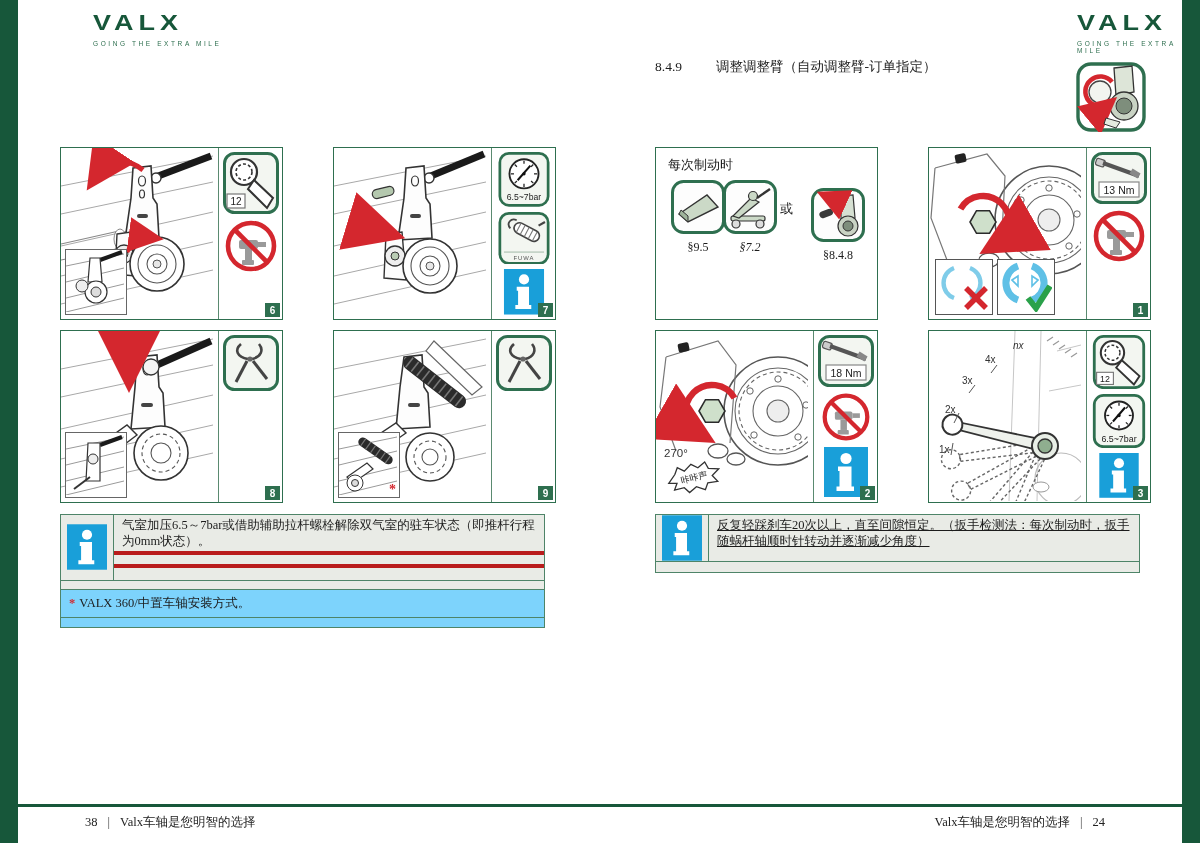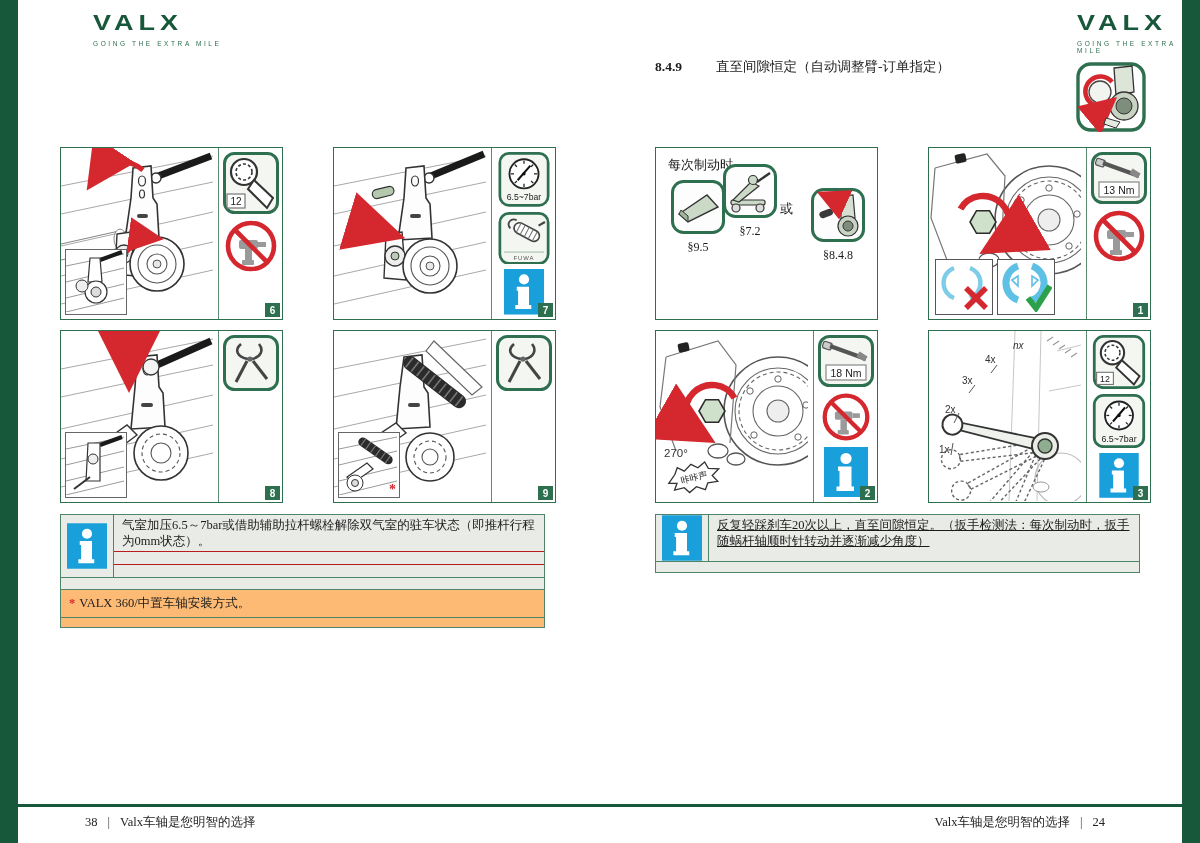--- a/index.html
+++ b/index.html
@@ -7,21 +7,21 @@
         font-family:"Liberation Serif","DejaVu Serif",serif;color:#1c1c1c;}
   .vbar{position:absolute;top:0;width:18px;height:843px;background:#17573a;}
   .vbar.left{left:0;} .vbar.right{right:0;}
 
   
   .logo{position:absolute;color:#17573a;font-family:"Liberation Sans","DejaVu Sans",sans-serif;}
   .logo .word{font-weight:bold;font-size:27px;letter-spacing:5px;transform:scaleY(.82);transform-origin:left top;line-height:1;}
   .logo .tag{font-size:6.5px;letter-spacing:2.6px;color:#2e6f4f;margin-top:1px;}
 
   .heading{position:absolute;left:655px;top:58px;font-size:13.5px;}
-  .heading .num{font-weight:bold;margin-right:34px;}
+  .heading .num{font-weight:normal;margin-right:34px;}
 
   
   .panel{position:absolute;width:223px;height:173px;border:1.5px solid #2e6f4f;background:#fff;display:flex;box-sizing:border-box;}
   .canvas{position:relative;flex:1 1 auto;overflow:hidden;}
   .istrip{position:relative;width:64px;flex:0 0 64px;border-left:1px solid #5a8a70;display:flex;flex-direction:column;align-items:center;gap:5px;padding:4px 2px;box-sizing:border-box;}
   .badge{position:absolute;bottom:2px;right:2px;width:15px;height:14px;background:#2e6f4f;color:#fff;
          font-family:"Liberation Sans","DejaVu Sans",sans-serif;font-size:10px;font-weight:bold;
          display:flex;align-items:center;justify-content:center;}
   .inset{position:absolute;left:4px;bottom:4px;width:60px;height:64px;background:#fff;border:1px solid #666;}
   .inset svg{display:block;}
@@ -33,25 +33,25 @@
   .prevtitle{position:absolute;left:12px;top:8px;font-size:13px;color:#1c1c1c;}
   .pstep{position:absolute;text-align:center;width:56px;}
   .pstep .lbl{font-size:12px;margin-top:2px;}
   .orlbl{position:absolute;left:124px;top:52px;font-size:13px;}
 
   
   .ibox{position:absolute;width:485px;border:1px solid #4e8468;background:#e9ebe6;box-sizing:border-box;}
   .ibox .top{display:flex;}
   .ibox .icell{width:52px;flex:0 0 52px;border-right:1px solid #4e8468;display:flex;align-items:center;justify-content:center;}
   .ibox .rows{flex:1 1 auto;display:flex;flex-direction:column;}
-  .ibox .row{border-bottom:1px solid #b91c1c;padding:2px 8px 1px 8px;font-size:12.5px;line-height:1.3;box-sizing:border-box;}
+  .ibox .row{border-bottom:4px solid #b91c1c;padding:2px 8px 1px 8px;font-size:12.5px;line-height:1.3;box-sizing:border-box;}
   .ibox .row:last-child{border-bottom:none;text-decoration:underline;}
   .ibox .strip{border-top:1px solid #4e8468;}
 
-  .footnote{position:absolute;left:60px;top:589px;width:485px;border:1px solid #4e8468;background:#fdba74;box-sizing:border-box;}
+  .footnote{position:absolute;left:60px;top:589px;width:485px;border:1px solid #4e8468;background:#7dd3fc;box-sizing:border-box;}
   .footnote .txt{padding:5px 8px;font-size:12.5px;}
   .footnote .txt .mark{color:#d4272e;font-weight:bold;margin-right:4px;}
   .footnote .strip{height:9px;border-top:1px solid #4e8468;}
 
   
   .footrule{position:absolute;left:18px;top:804px;width:1164px;height:3px;background:#17573a;}
   .footer{position:absolute;top:814px;font-size:12.5px;color:#222;}
   .footer .pg{font-weight:normal;}
   .footer .sep{margin:0 10px;color:#444;}
   .footer.l{left:85px;} .footer.r{right:95px;}
@@ -82,21 +82,21 @@
     <div class="word">VALX</div>
     <div class="tag">GOING THE EXTRA MILE</div>
   </div>
 
   <div class="logo" style="left:1077px;top:12px;">
     <div class="word">VALX</div>
     <div class="tag">GOING THE EXTRA MILE</div>
   </div>
 
   <div class="heading">
-    <span class="num">8.4.9</span><span>直至间隙恒定（自动调整臂-订单指定）</span>
+    <span class="num">8.4.9</span><span>调整调整臂（自动调整臂-订单指定）</span>
   </div>
 
   <div class="toplogo-icon">
     <svg width="70" height="70" viewBox="0 0 70 70">
       <rect x="2" y="2" width="66" height="66" rx="13" fill="#fff" stroke="#2e6f4f" stroke-width="3.4"></rect>
       <polygon points="38,6 56,4 58,30 40,34" fill="#dde5d8" stroke="#333" stroke-width="1.3"></polygon>
       <circle cx="48" cy="44" r="14" fill="#c9d3c4" stroke="#333" stroke-width="1.3"></circle>
       <circle cx="48" cy="44" r="8" fill="#7e8e7c" stroke="#333" stroke-width="1"></circle>
       <circle cx="24" cy="30" r="11" fill="#f2f4ef" stroke="#444" stroke-width="1.3"></circle>
       <path d="M36 20 A15 15 0 1 0 34 41" fill="none" stroke="#d4272e" stroke-width="4.6" marker-end="url(#arR)"></path>
@@ -349,21 +349,21 @@
     <div class="canvas">
       <div class="prevtitle">每次制动时</div>
       <div class="pstep" style="left:14px;top:32px;">
         <svg width="54" height="54" viewBox="0 0 54 54">
           <rect x="1.5" y="1.5" width="51" height="51" rx="11" fill="#fdfdfd" stroke="#2e6f4f" stroke-width="3"></rect>
           <polygon points="8,34 36,15 47,27 17,42" fill="#cbd9c7" stroke="#333" stroke-width="1.4"></polygon>
           <polygon points="8,34 17,42 17,36 10,30" fill="#9fb49b" stroke="#333" stroke-width="1"></polygon>
         </svg>
         <div class="lbl">§9.5</div>
       </div>
-      <div class="pstep" style="left:66px;top:16px;">
+      <div class="pstep" style="left:66px;top:32px;font-style:italic;">
         <svg width="54" height="54" viewBox="0 0 54 54">
           <rect x="1.5" y="1.5" width="51" height="51" rx="11" fill="#fdfdfd" stroke="#2e6f4f" stroke-width="3"></rect>
           <rect x="8" y="36" width="34" height="5" rx="2" fill="#cbd9c7" stroke="#333" stroke-width="1.2"></rect>
           <circle cx="13" cy="44" r="4" fill="#ddd" stroke="#333" stroke-width="1.2"></circle>
           <circle cx="37" cy="44" r="4" fill="#ddd" stroke="#333" stroke-width="1.2"></circle>
           <polygon points="10,36 28,18 36,22 16,38" fill="#cbd9c7" stroke="#333" stroke-width="1.2"></polygon>
           <circle cx="30" cy="16" r="4.5" fill="#cbd9c7" stroke="#333" stroke-width="1.2"></circle>
           <line x1="34" y1="18" x2="47" y2="9" stroke="#333" stroke-width="2.4"></line>
         </svg>
         <div class="lbl">§7.2</div>

